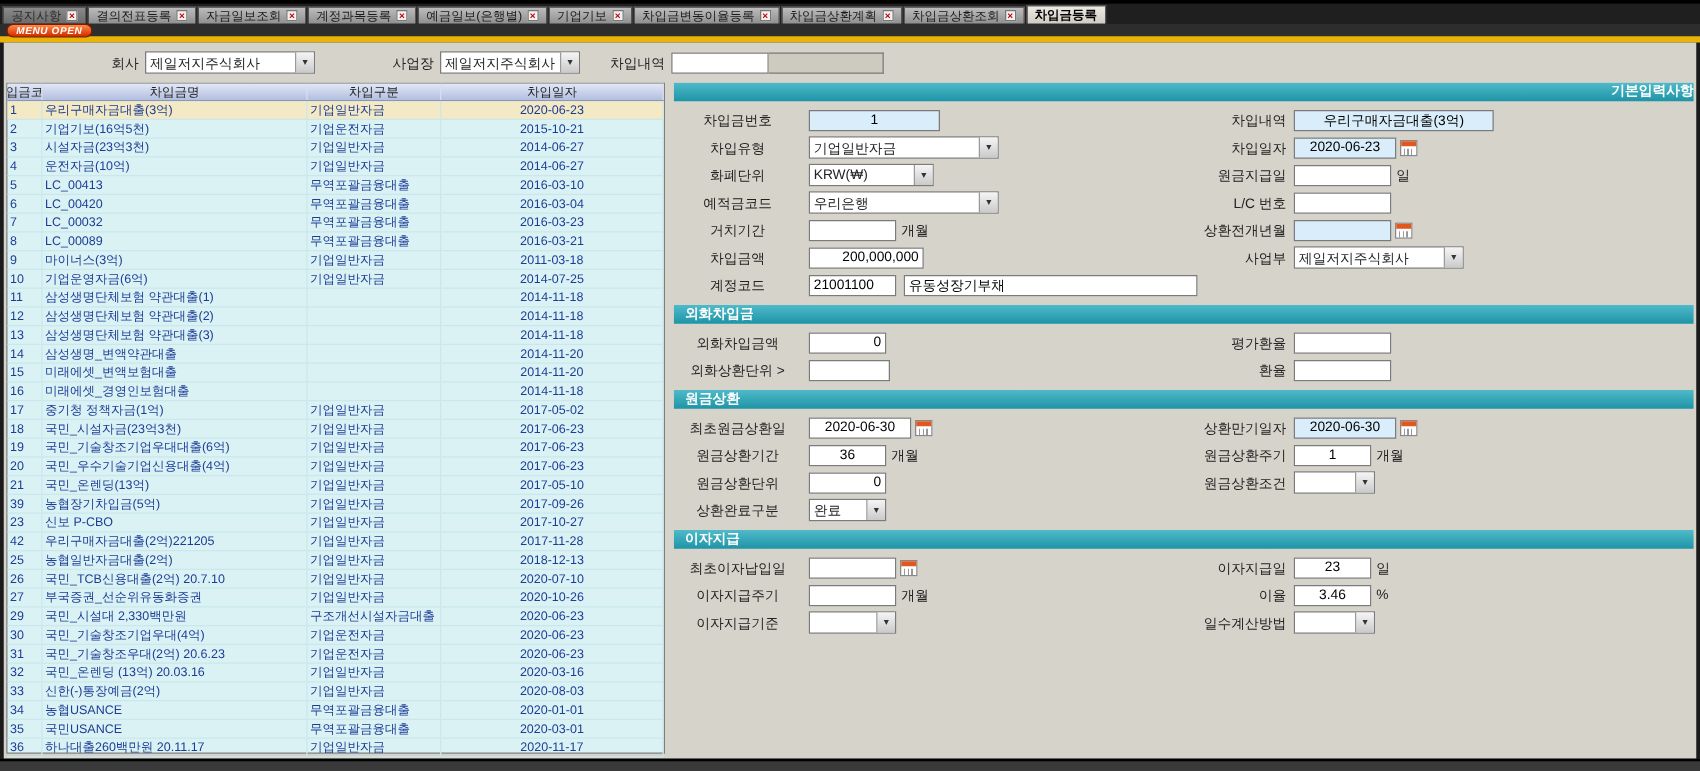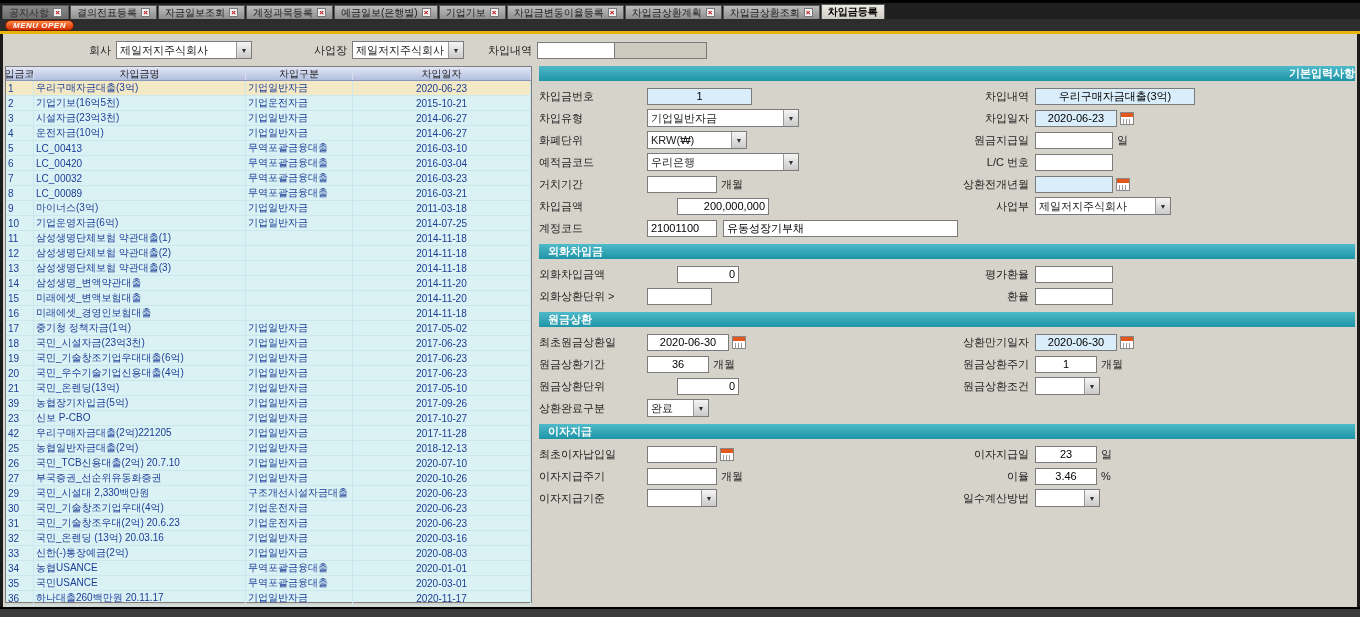--- a/index.html
+++ b/index.html
@@ -12,42 +12,42 @@
   .tabbar { height:16px; background:#1f1f1f; display:flex; align-items:flex-end; padding-left:2px; }
   .tab { height:14px; margin:1px 1px 0 0; padding:0 6px; display:flex; align-items:center; gap:4px;
          background:linear-gradient(#bdbdbd,#8f8f8f); border:1px solid #565656; border-bottom:none;
          font-size:10px; color:#1a1a1a; white-space:nowrap; cursor:default; }
   .tab:first-child { background:linear-gradient(#8a8a8a,#6b6b6b); color:#2c2c2c; }
   .tab.active { height:15px; background:linear-gradient(#eceae4,#cfccc3); color:#000; font-weight:bold; }
   .tab-close { width:9px; height:9px; background:#f2f2f2; border:1px solid #777; color:#c40000;
                font-size:8px; line-height:7px; text-align:center; font-weight:bold; }
 
   
-  .menubar { height:15px; background:#2d2d2d; display:flex; align-items:center; padding-left:5px; border-bottom:3px solid #eab308; }
+  .menubar { height:15px; background:#2d2d2d; display:flex; align-items:center; padding-left:5px; border-bottom:5px solid #eab308; }
   .menu-open { height:11px; padding:0 7px; border-radius:6px; background:linear-gradient(#ff8a45,#d42c00);
                color:#fff; font-size:8px; font-weight:bold; font-style:italic; display:flex; align-items:center;
                letter-spacing:.5px; border:1px solid #7e1a00; cursor:pointer; }
 
   
   .content { flex:1; margin:0 3px; background:#d6d3ca; display:flex; flex-direction:column; overflow:hidden; }
   .filterbar { height:32px; display:flex; align-items:center; font-size:11px; color:#222; padding-left:86px; }
   .flabel { margin-right:5px; white-space:nowrap; }
   .gap1 { width:62px; } .gap2 { width:24px; }
 
   .dd { display:inline-flex; align-items:center; height:18px; border:1px solid #7b7b7b; background:#fff; }
   .dd .t { flex:1; font-size:11px; padding:0 3px; white-space:nowrap; overflow:hidden; }
   .dd .b { width:15px; align-self:stretch; background:linear-gradient(#f5f5f5,#cacaca); border-left:1px solid #9a9a9a;
            display:flex; align-items:center; justify-content:center; font-size:7px; color:#333; }
   .dd135 { width:136px; } .dd112 { width:112px; } .dd152 { width:152px; } .dd100 { width:100px;gap:36px; }
   .dd65 { width:65px; } .dd62 { width:62px; } .dd70 { width:70px; }
 
   .in { height:17px; border:1px solid #7b7b7b; background:#fff; font-size:11px; padding:0 3px;
         font-family:inherit; }
   .in.blue { background:#d9eefa; }
-  .in.right { text-align:right;margin-left:30px; } .in.center { text-align:center; }
+  .in.right { text-align:right; } .in.center { text-align:center; }
   .in.gray { background:#cdcabf; border-left:none; }
   .w62{width:62px;} .w65{width:65px;} .w70{width:70px;} .w78{width:78px;} .w82{width:82px;}
   .w90{width:92px;} .w105{width:105px;} .w160{width:160px;} .w235{width:235px;}
 
   
   .main { flex:1; display:flex; gap:7px; padding:0 2px 4px 2px; overflow:hidden; }
 
   
   .table-panel { width:527px; border:1px solid #7e7e7e; background:#dbf2f5; display:flex; flex-direction:column; }
   .thead { height:14px; display:flex; background:linear-gradient(#e2e7f6,#b2bfdf); border-bottom:1px solid #8b97b8;
@@ -60,21 +60,21 @@
   .td { display:flex; align-items:center; padding:0 2px; border-right:1px solid #c9e7ec;
         overflow:hidden; white-space:nowrap; }
   .c-code { width:28px; } .c-name { width:212px; } .c-type { width:107px; } .c-date { flex:1; justify-content:center; }
 
   
   .form-panel { flex:1; display:flex; flex-direction:column; overflow:hidden; }
   .sect { height:15px; margin:5px 0 4px 0; background:linear-gradient(#4fbac9,#1e94a7); color:#fff;
           font-size:11px; font-weight:bold; line-height:15px; padding-left:9px; }
   .sect.first { margin-top:0;text-align:right; }
   .frow { height:22px; display:flex; align-items:center; font-size:11px; color:#222; }
-  .lbl { width:108px; text-align:left; padding-right:6px; white-space:nowrap; overflow:hidden; }
+  .lbl { width:108px; text-align:center; padding-right:6px; white-space:nowrap; overflow:hidden; }
   .ctl1 { width:276px; display:flex; align-items:center; }
   .lbl2 { width:112px; text-align:right; padding-right:6px; white-space:nowrap; }
   .ctl2 { flex:1; display:flex; align-items:center; }
   .sfx { margin-left:4px; white-space:nowrap; }
   .sp6 { width:6px; }
 
   .cal { display:inline-block; width:14px; height:13px; margin-left:3px; border:1px solid #888;
          background:#fff; position:relative; cursor:pointer; }
   .cal::before { content:""; position:absolute; top:0; left:0; right:0; height:4px; background:#e2571e; }
   .cal::after { content:""; position:absolute; left:2px; right:2px; top:6px; height:5px;

